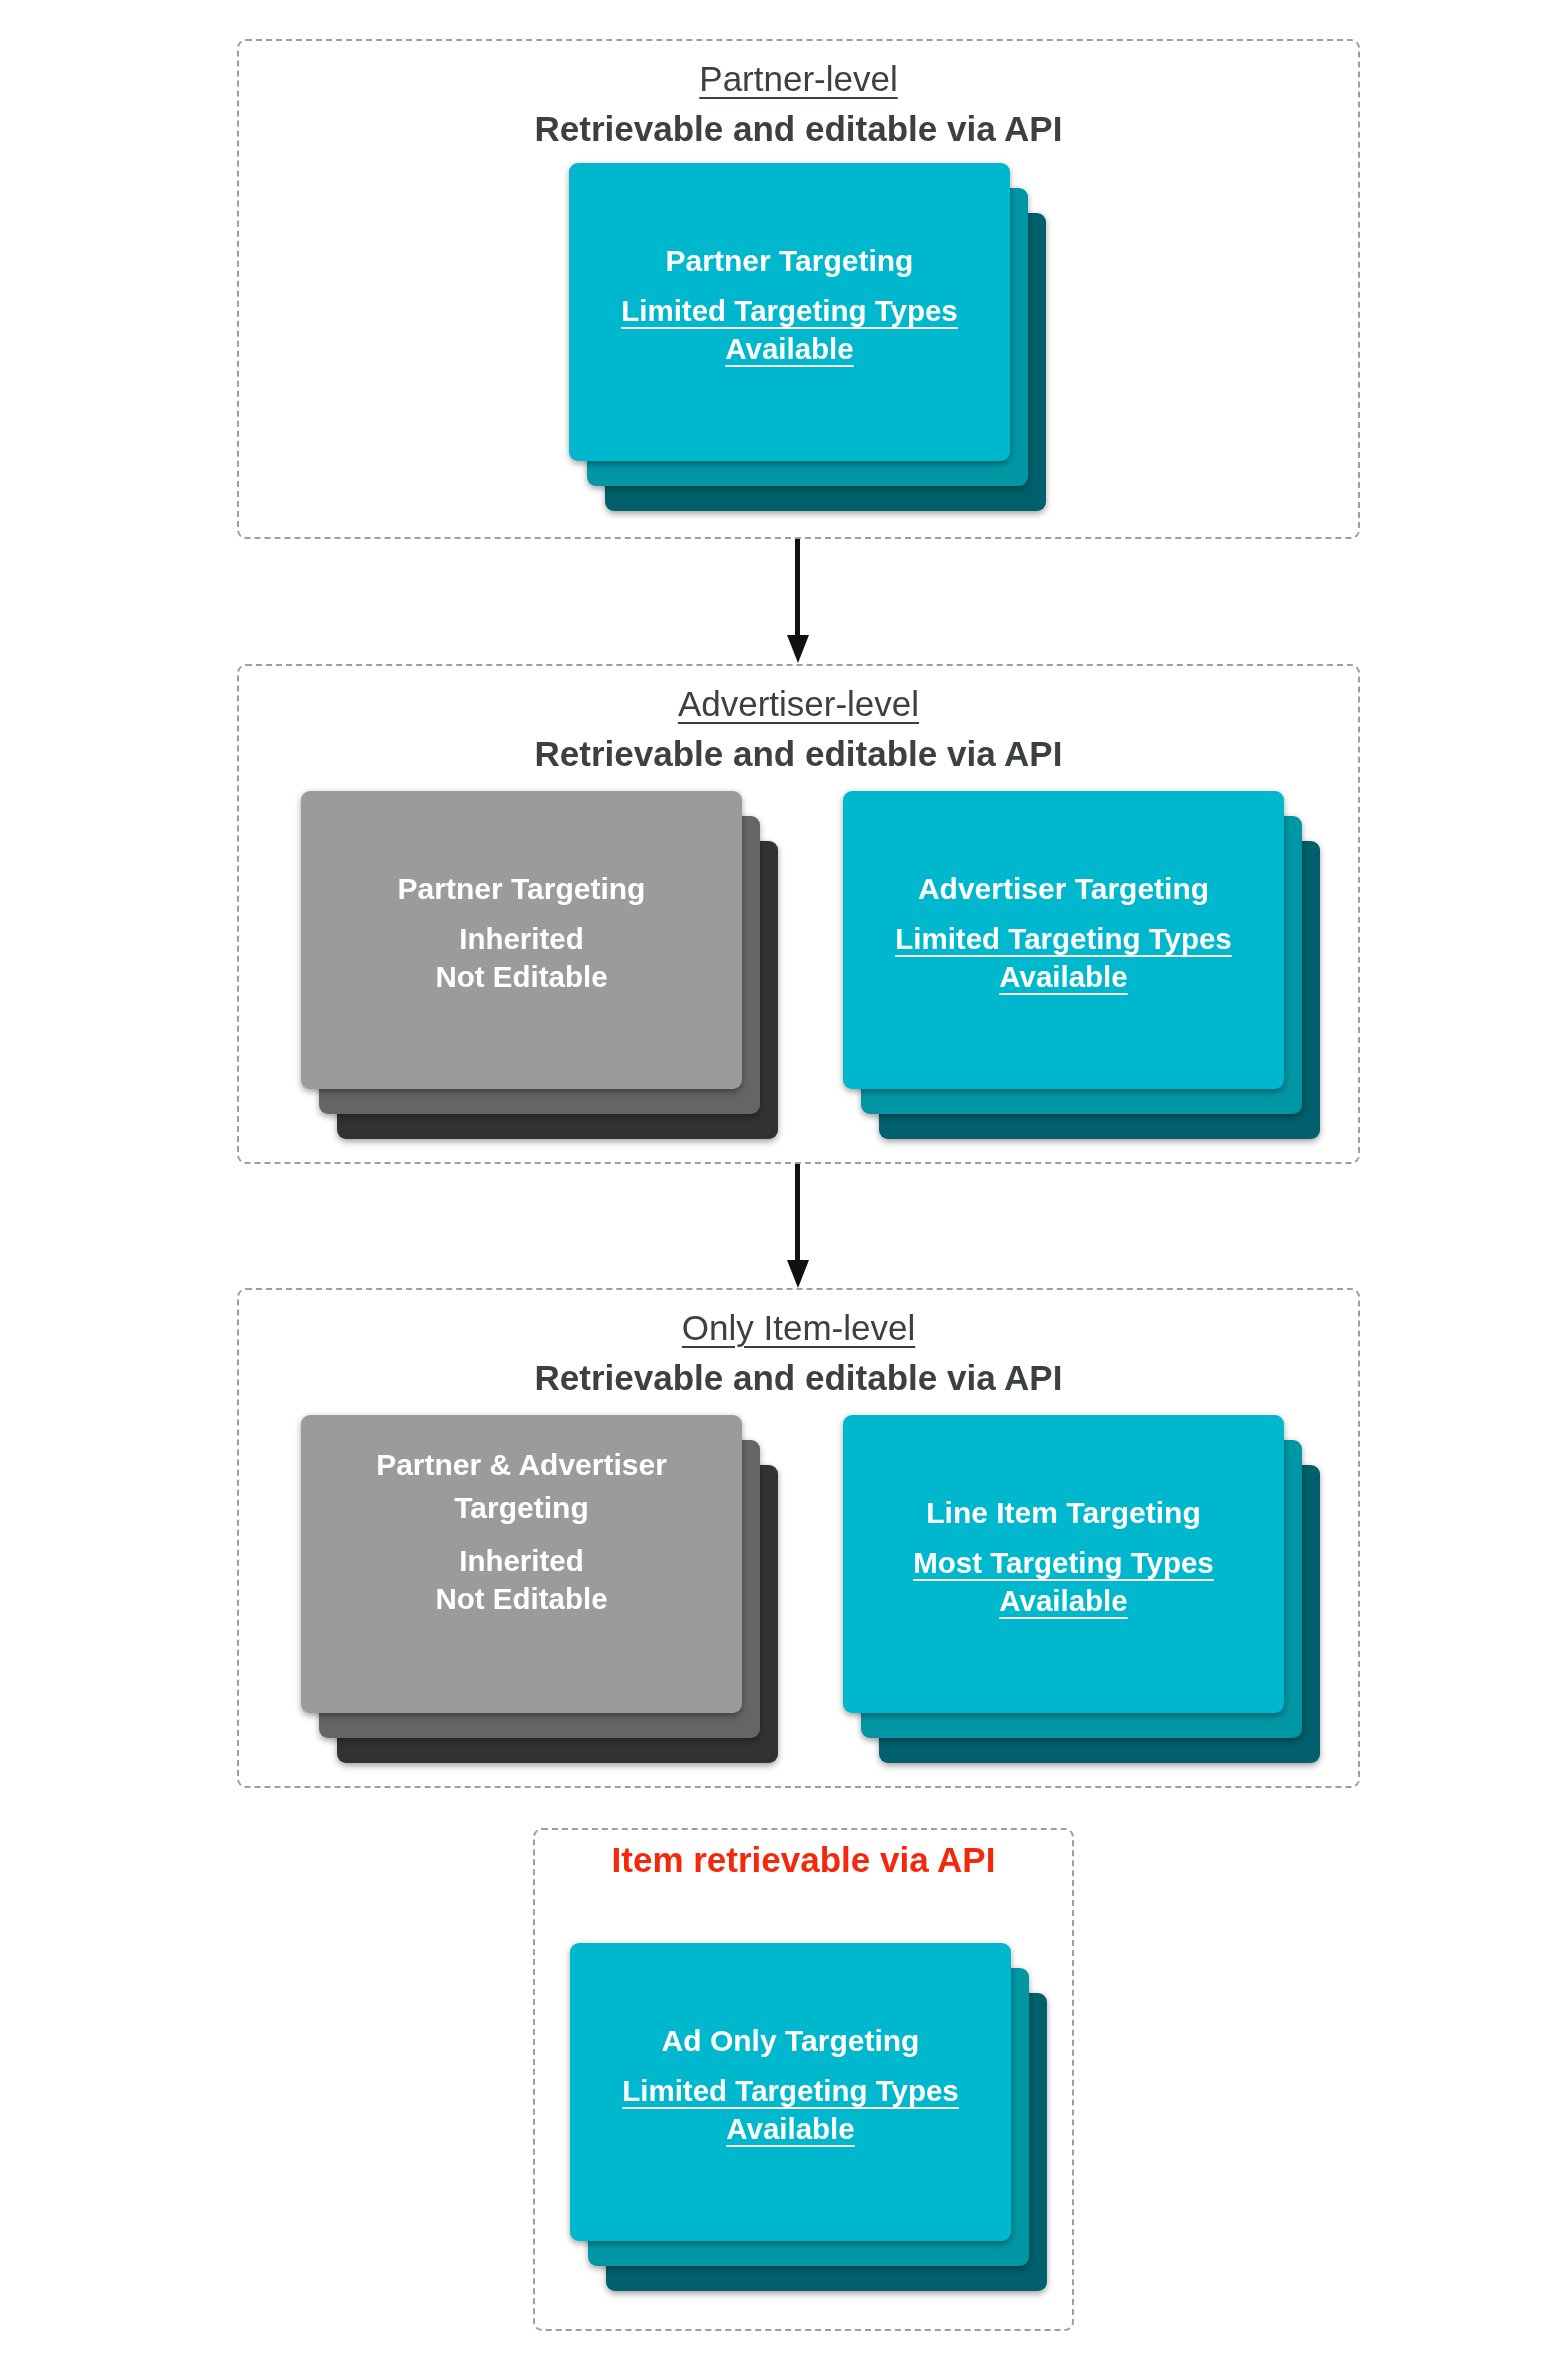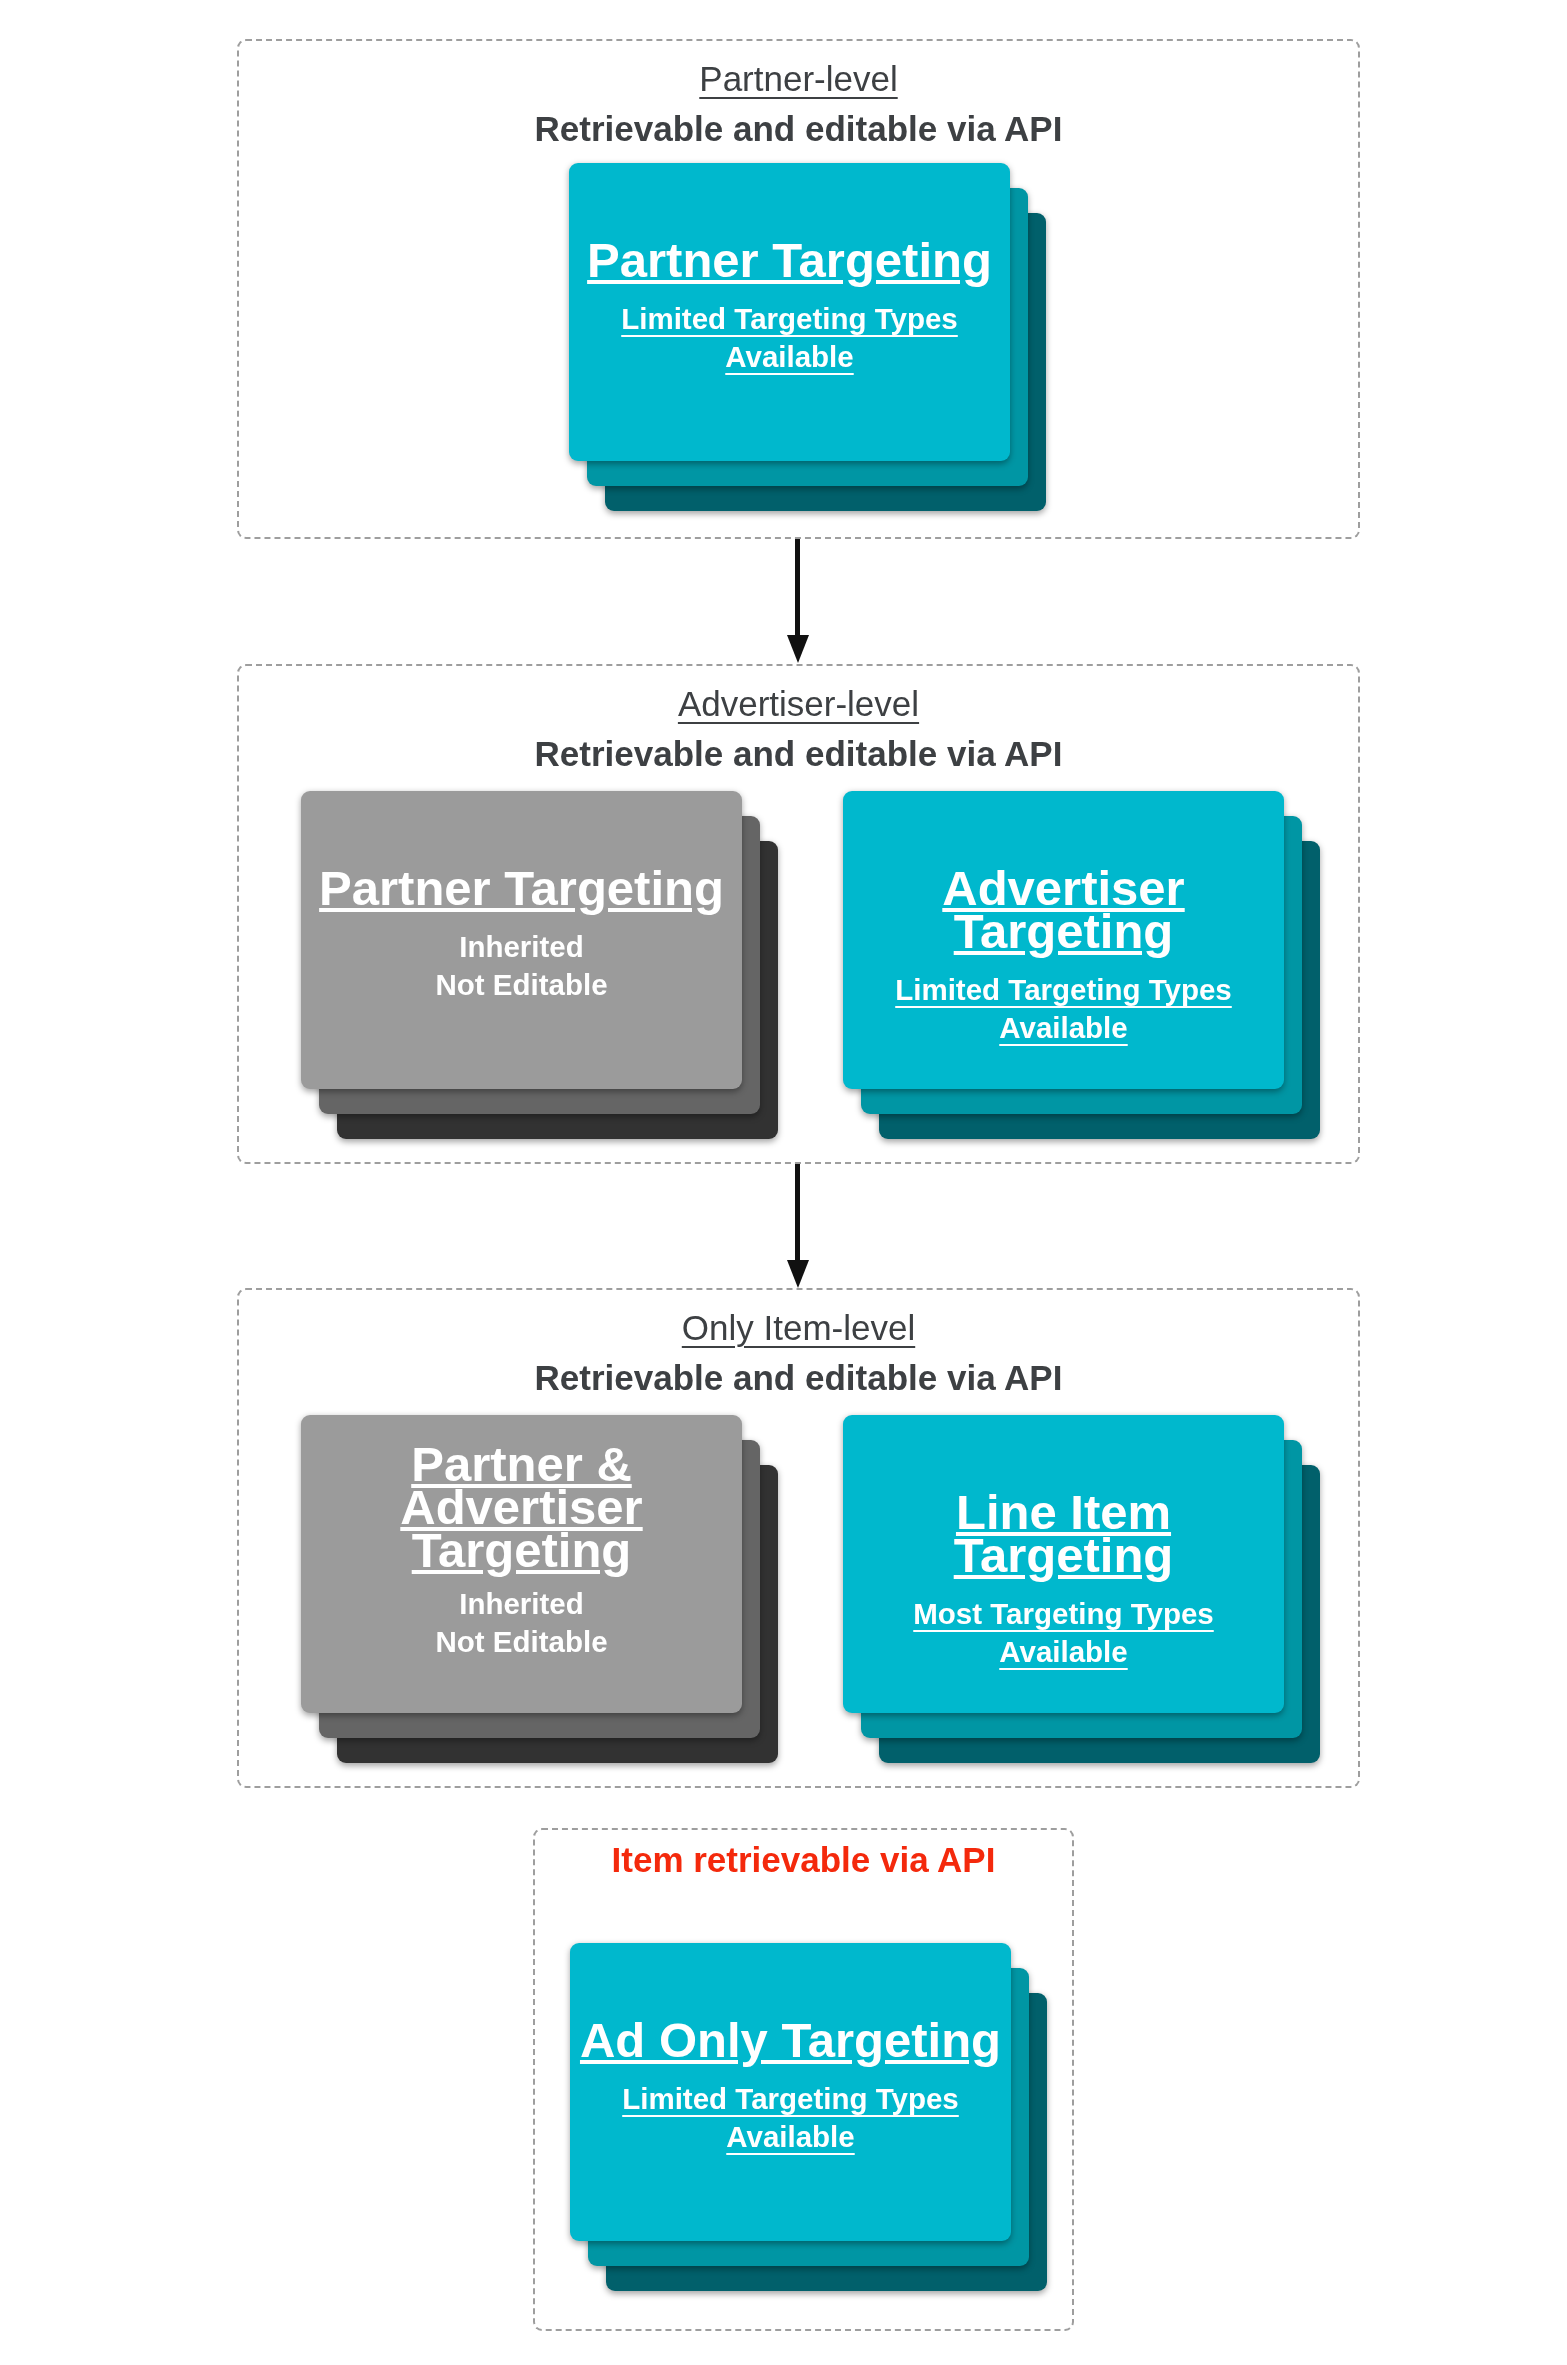--- a/index.html
+++ b/index.html
@@ -61,28 +61,27 @@
   }
   .teal .front { background: var(--teal_front, #00b8cd); }
   .teal .l2    { background: var(--teal_mid,   #0096a4); }
   .teal .l3    { background: var(--teal_back,  #01606b); }
   .gray .front { background: var(--gray_front, #9b9b9b); }
   .gray .l2    { background: var(--gray_mid,   #656565); }
   .gray .l3    { background: var(--gray_back,  #323232); }
 
   .card-title {
     margin-top: 76px;
-    font-size: 49px;
+    font-size: 30px;
     font-weight: 700;
     line-height: 43px;
-    text-decoration: underline;
   }
   .stack.two .card-title { margin-top: 28px; }
   .card-body {
-    margin-top: 18px;
+    margin-top: 10px;
     font-size: 29.5px;
     font-weight: 700;
     line-height: 38px;
   }
   .stack.two .card-body { margin-top: 12.5px; }
   .teal .card-body .line {
     text-decoration: underline;
     text-decoration-thickness: 2.2px;
     text-underline-offset: 6.3px;
   }

